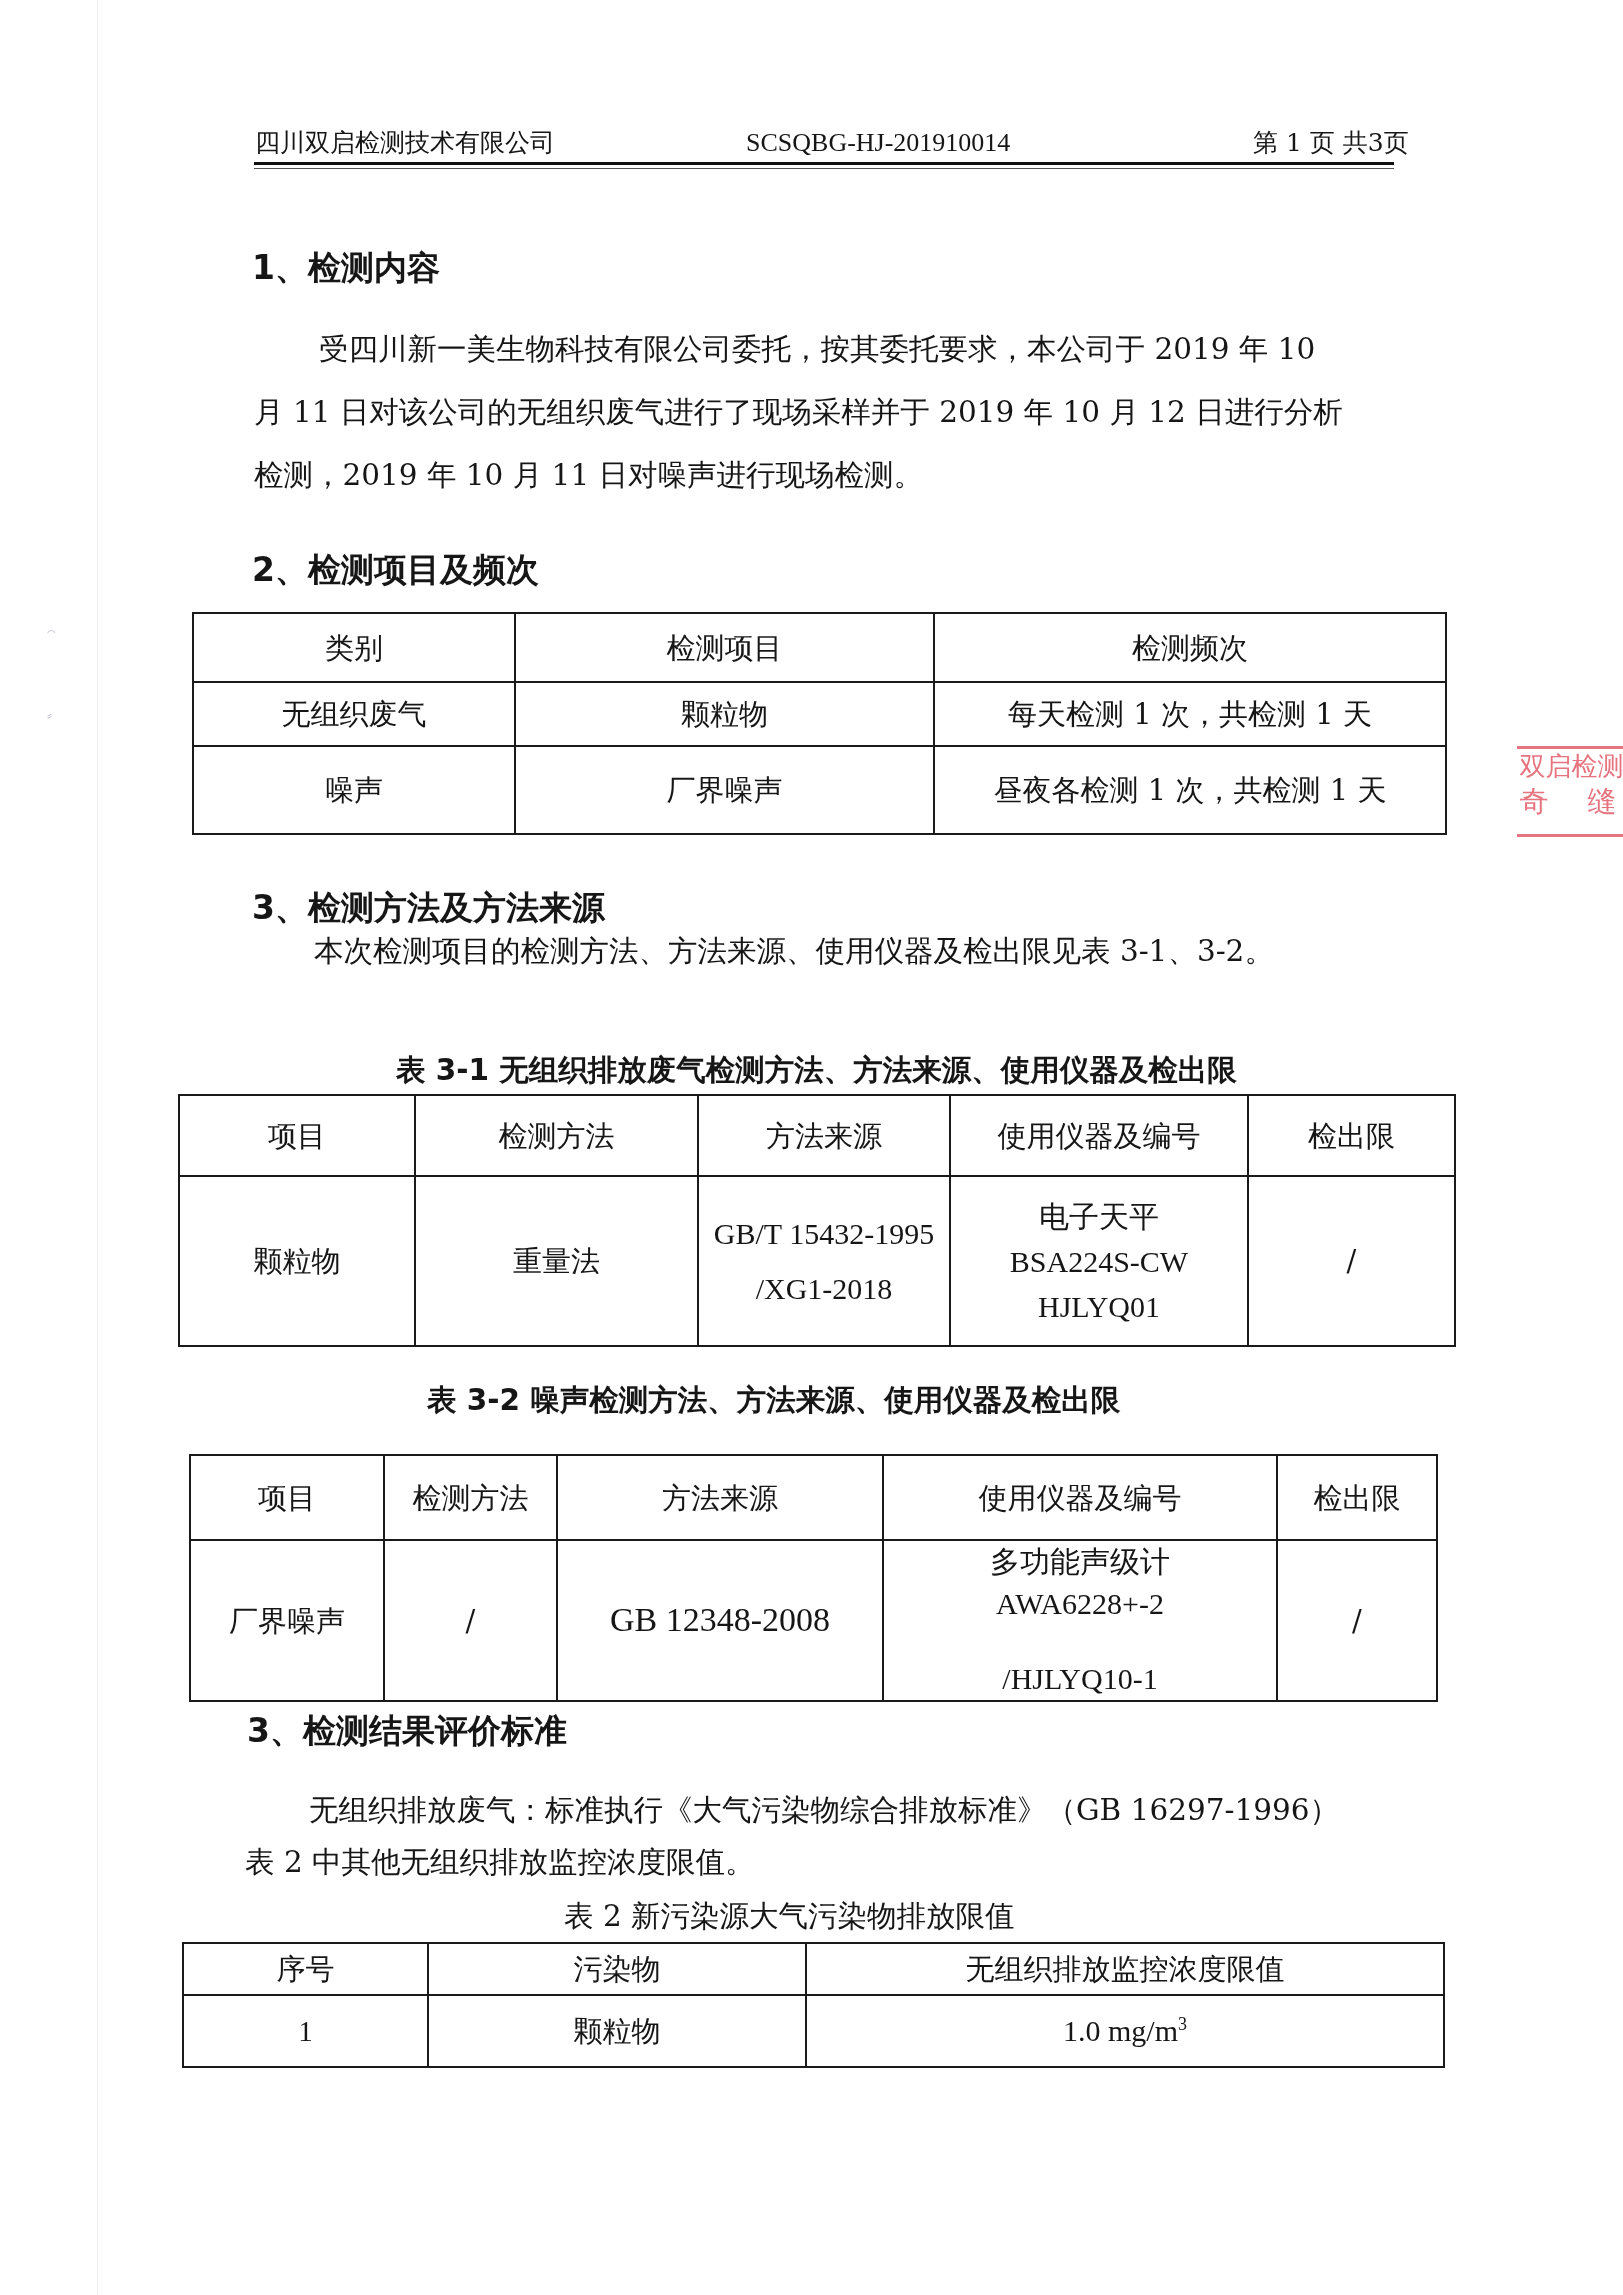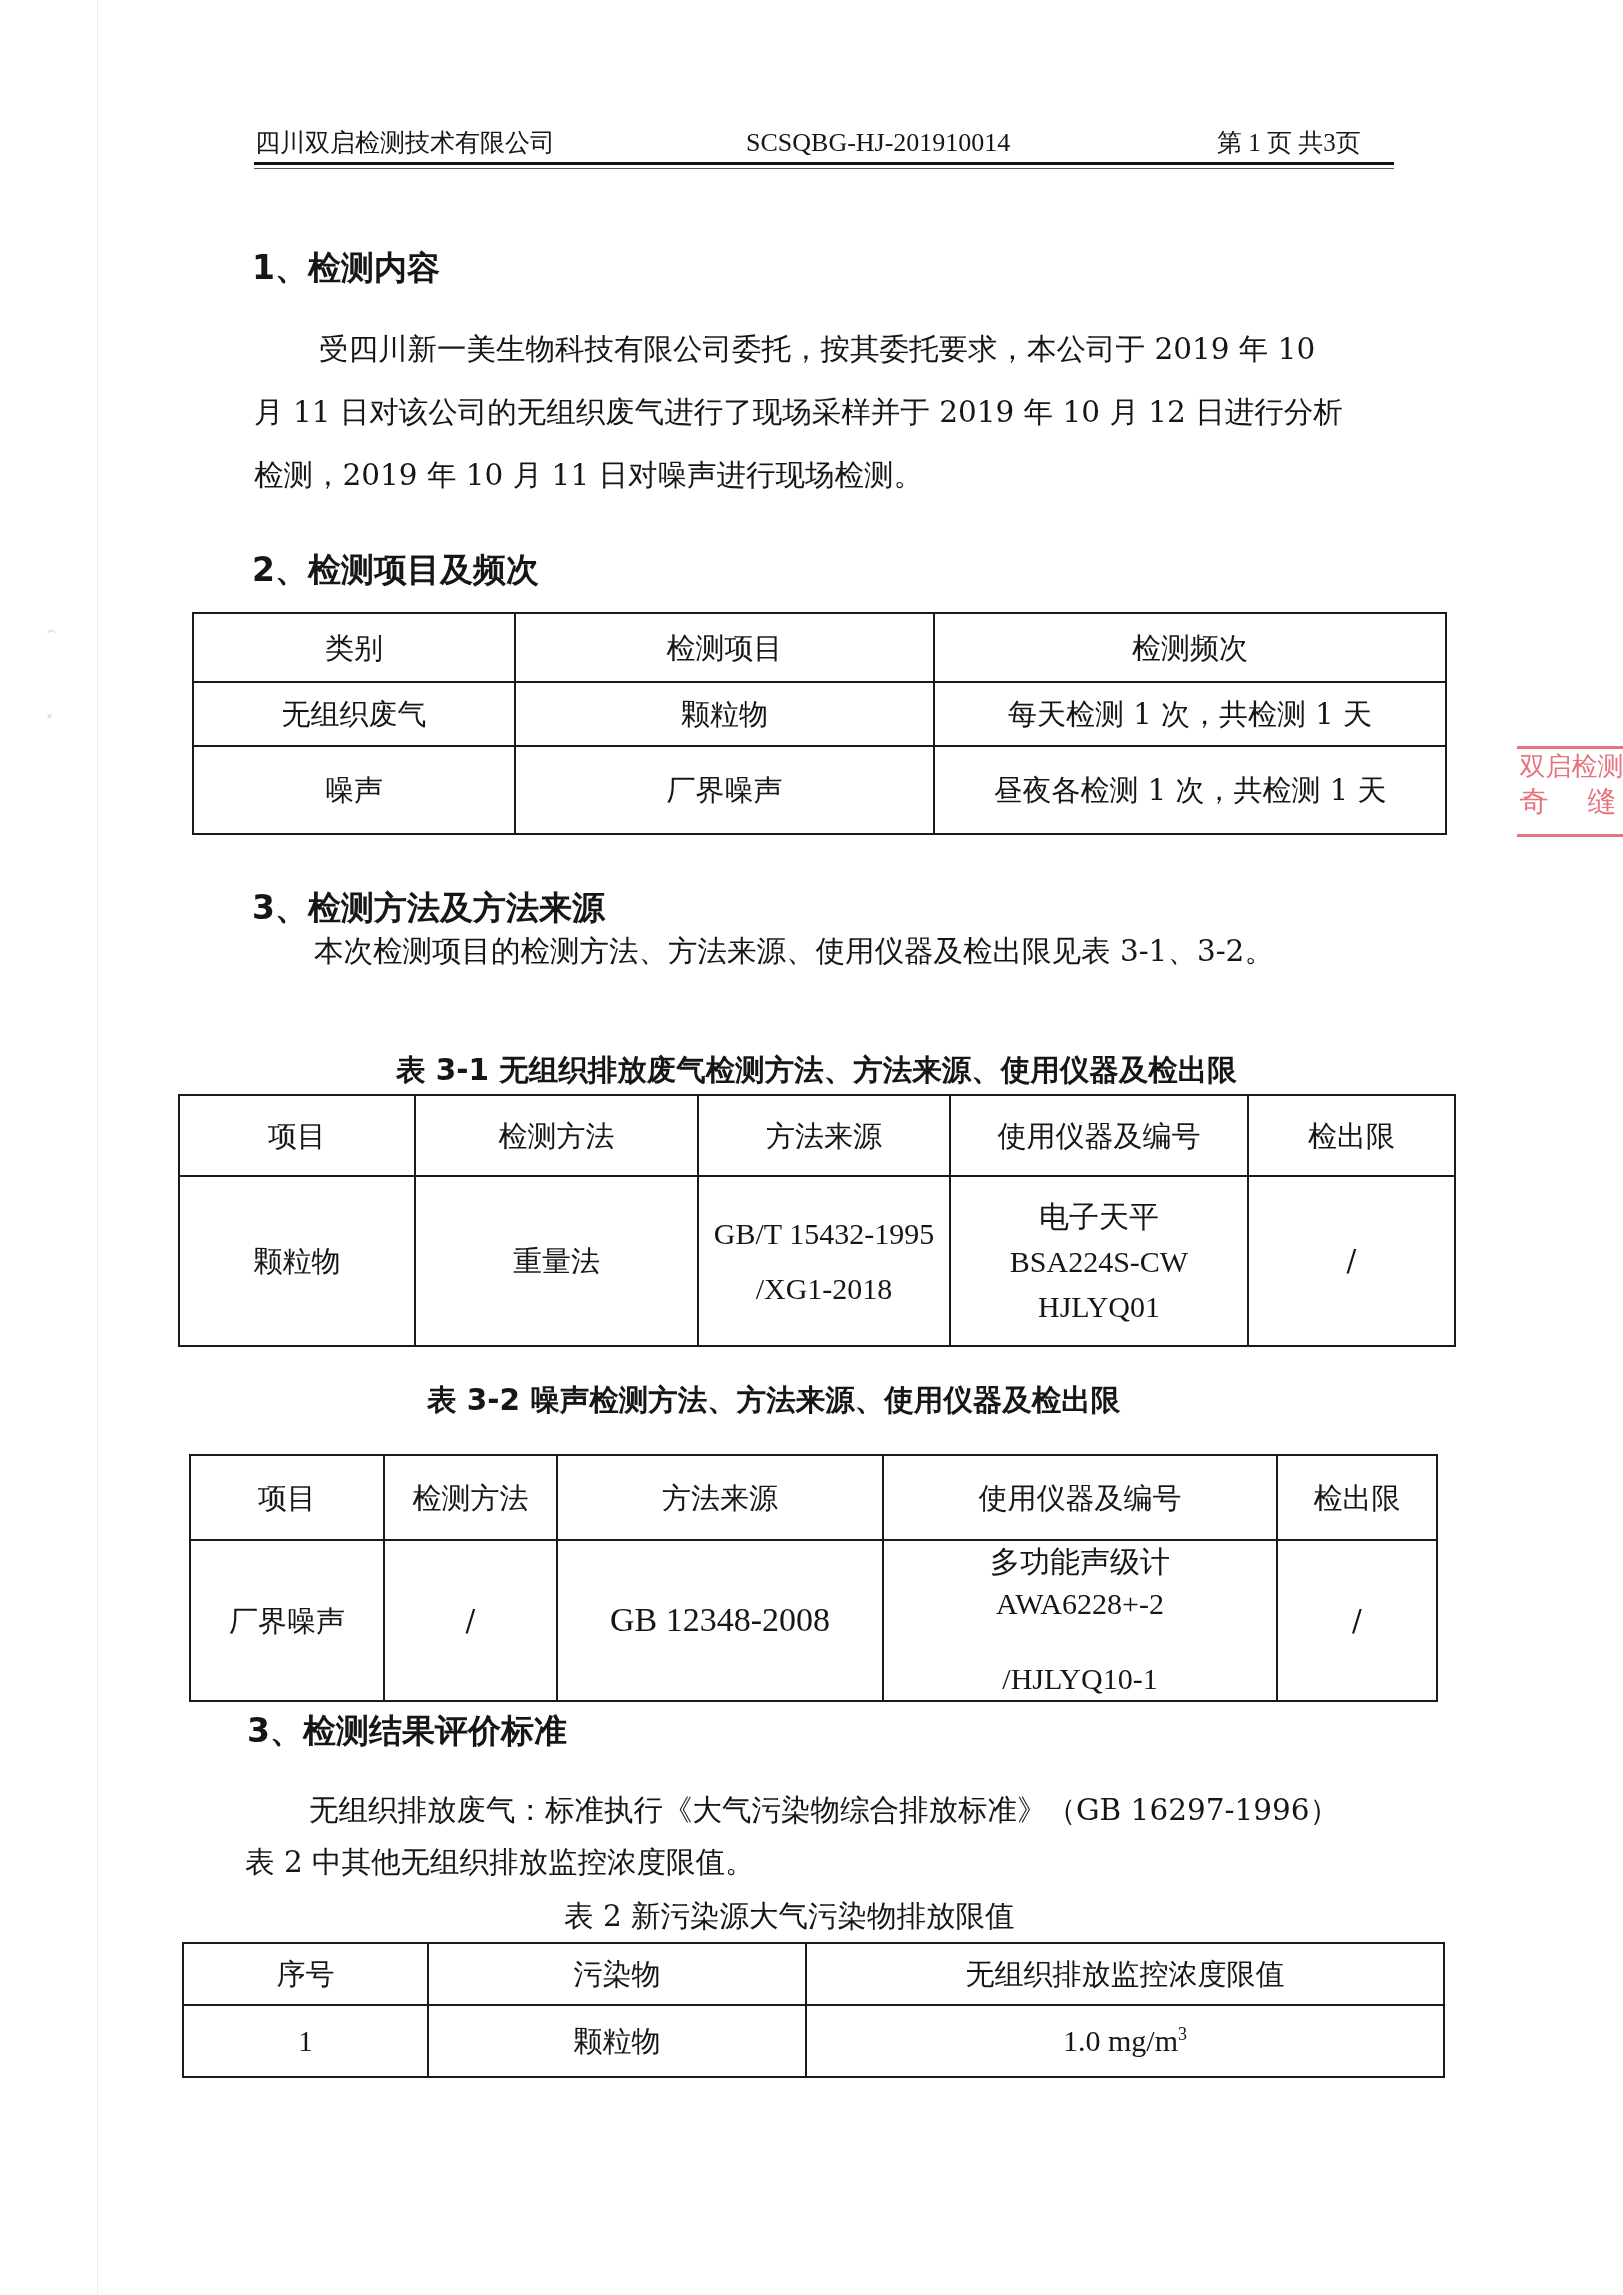--- a/index.html
+++ b/index.html
@@ -23,21 +23,21 @@
            opacity: 0.85; padding-left: 2.6px; white-space: nowrap; }
   .stamp .l2 { letter-spacing: 39px; font-size: 29px; }
   .margin-mark { color: #9a8fa8; font-size: 14.4px; opacity: 0.6; }
   sup { font-size: 60%; vertical-align: super; line-height: 0; }
 </style>
 </head>
 <body>
 
 <div class="abs hdr-text" style="left:255px;">四川双启检测技术有限公司</div>
 <div class="abs hdr-text" style="left:746px; font-family:'Liberation Serif', serif; font-size:26px;">SCSQBG-HJ-201910014</div>
-<div class="abs hdr-text" style="left:1217px;font-family:Liberation Serif, serif;">第 1 页 共3页</div>
+<div class="abs hdr-text" style="left:1253px;">第 1 页 共3页</div>
 <div class="abs hdr-rule"></div>
 <div class="abs hdr-rule2"></div>
 
 <div class="abs h2" style="left:252px; top:245px;">1、检测内容</div>
 <div class="abs para" style="left:319px; top:318px;">受四川新一美生物科技有限公司委托，按其委托要求，本公司于 2019 年 10</div>
 <div class="abs para" style="left:254px; top:381px;">月 11 日对该公司的无组织废气进行了现场采样并于 2019 年 10 月 12 日进行分析</div>
 <div class="abs para" style="left:254px; top:444px;">检测，2019 年 10 月 11 日对噪声进行现场检测。</div>
 
 <div class="abs h2" style="left:252px; top:547px;">2、检测项目及频次</div>
 <table class="doc" style="left:192px; top:612px; width:1253px;">
@@ -139,21 +139,21 @@
 <div class="abs para" style="left:245px; top:1831px;">表 2 中其他无组织排放监控浓度限值。</div>
 <div class="abs caption" style="left:564px; top:1897px;">表 2  新污染源大气污染物排放限值</div>
 
 <table class="doc" style="left:182px; top:1942px; width:1261px;">
   <colgroup>
       <col style="width:245px">
       <col style="width:378px">
       <col style="width:638px">
     </colgroup>
   <tbody>
-      <tr style="height:62px">
+      <tr style="height:52px">
     <td>序号</td>
     <td>污染物</td>
     <td>无组织排放监控浓度限值</td>
   </tr>
   <tr style="height:72px">
     <td style="font-family:'Liberation Serif', serif;">1</td>
     <td>颗粒物</td>
     <td style="font-family:'Liberation Serif', serif; font-size:30px;"><span>1.0 mg/m</span><sup>3</sup></td>
   </tr>
 </tbody>

